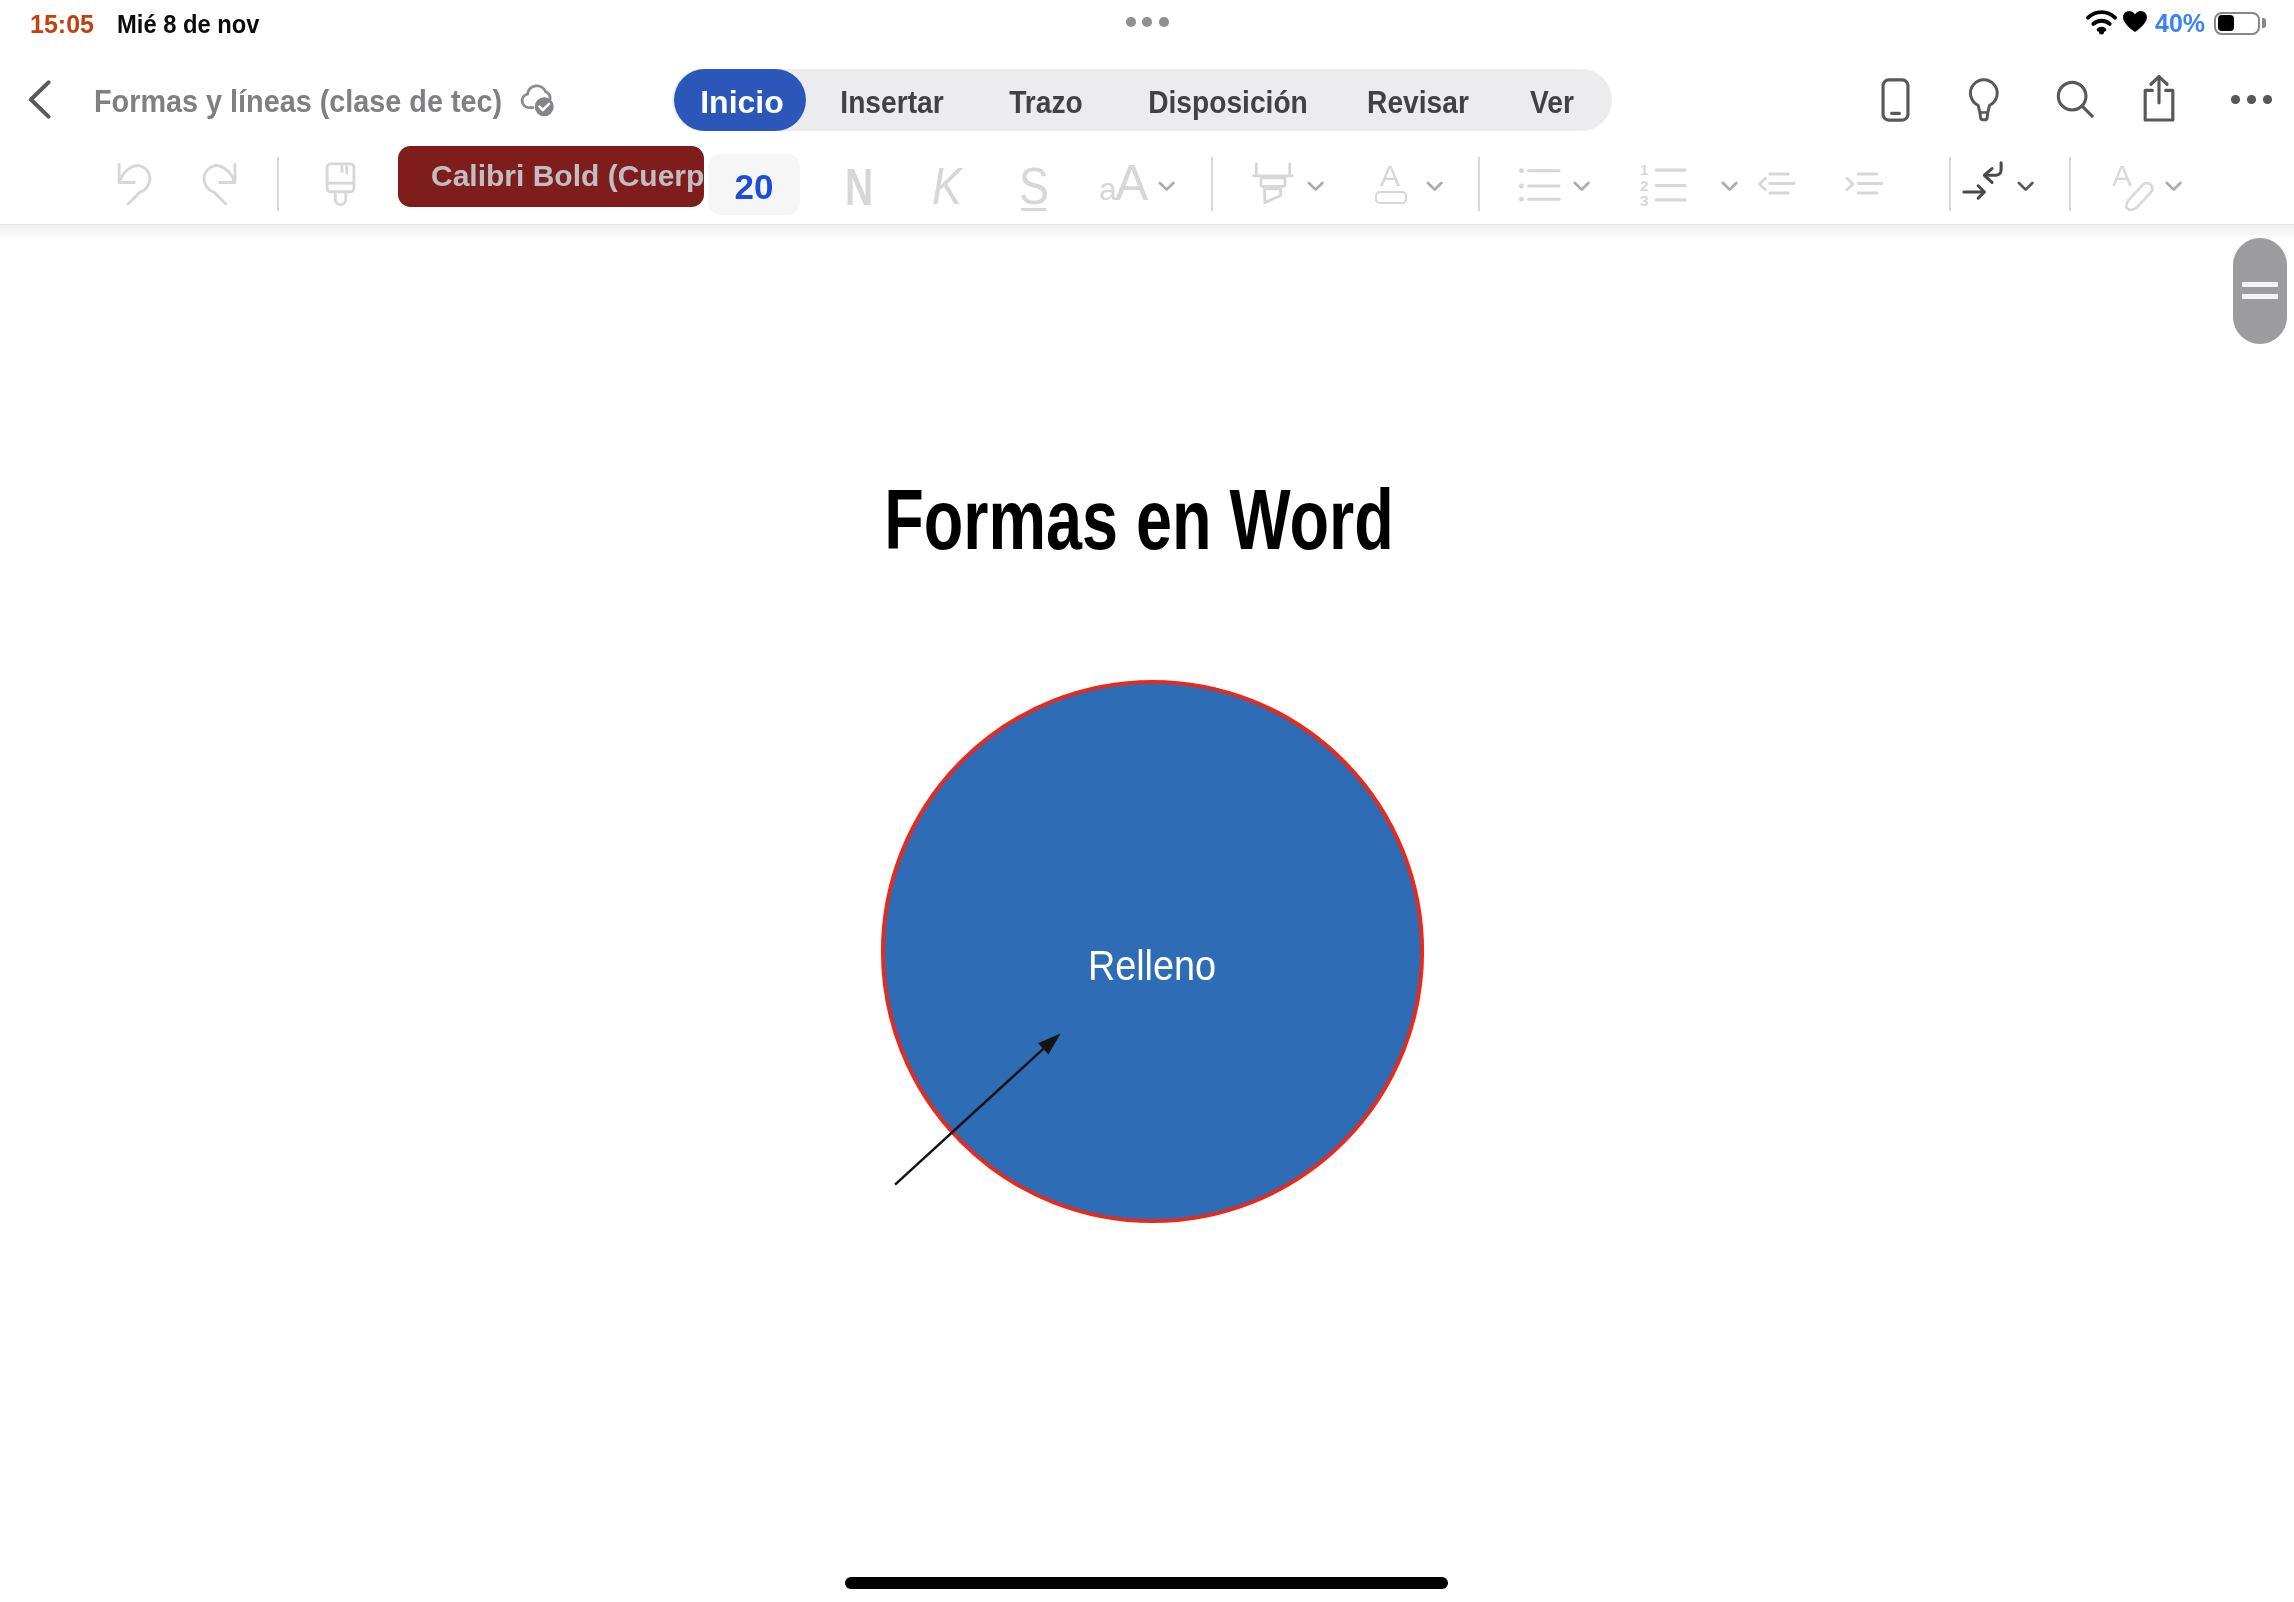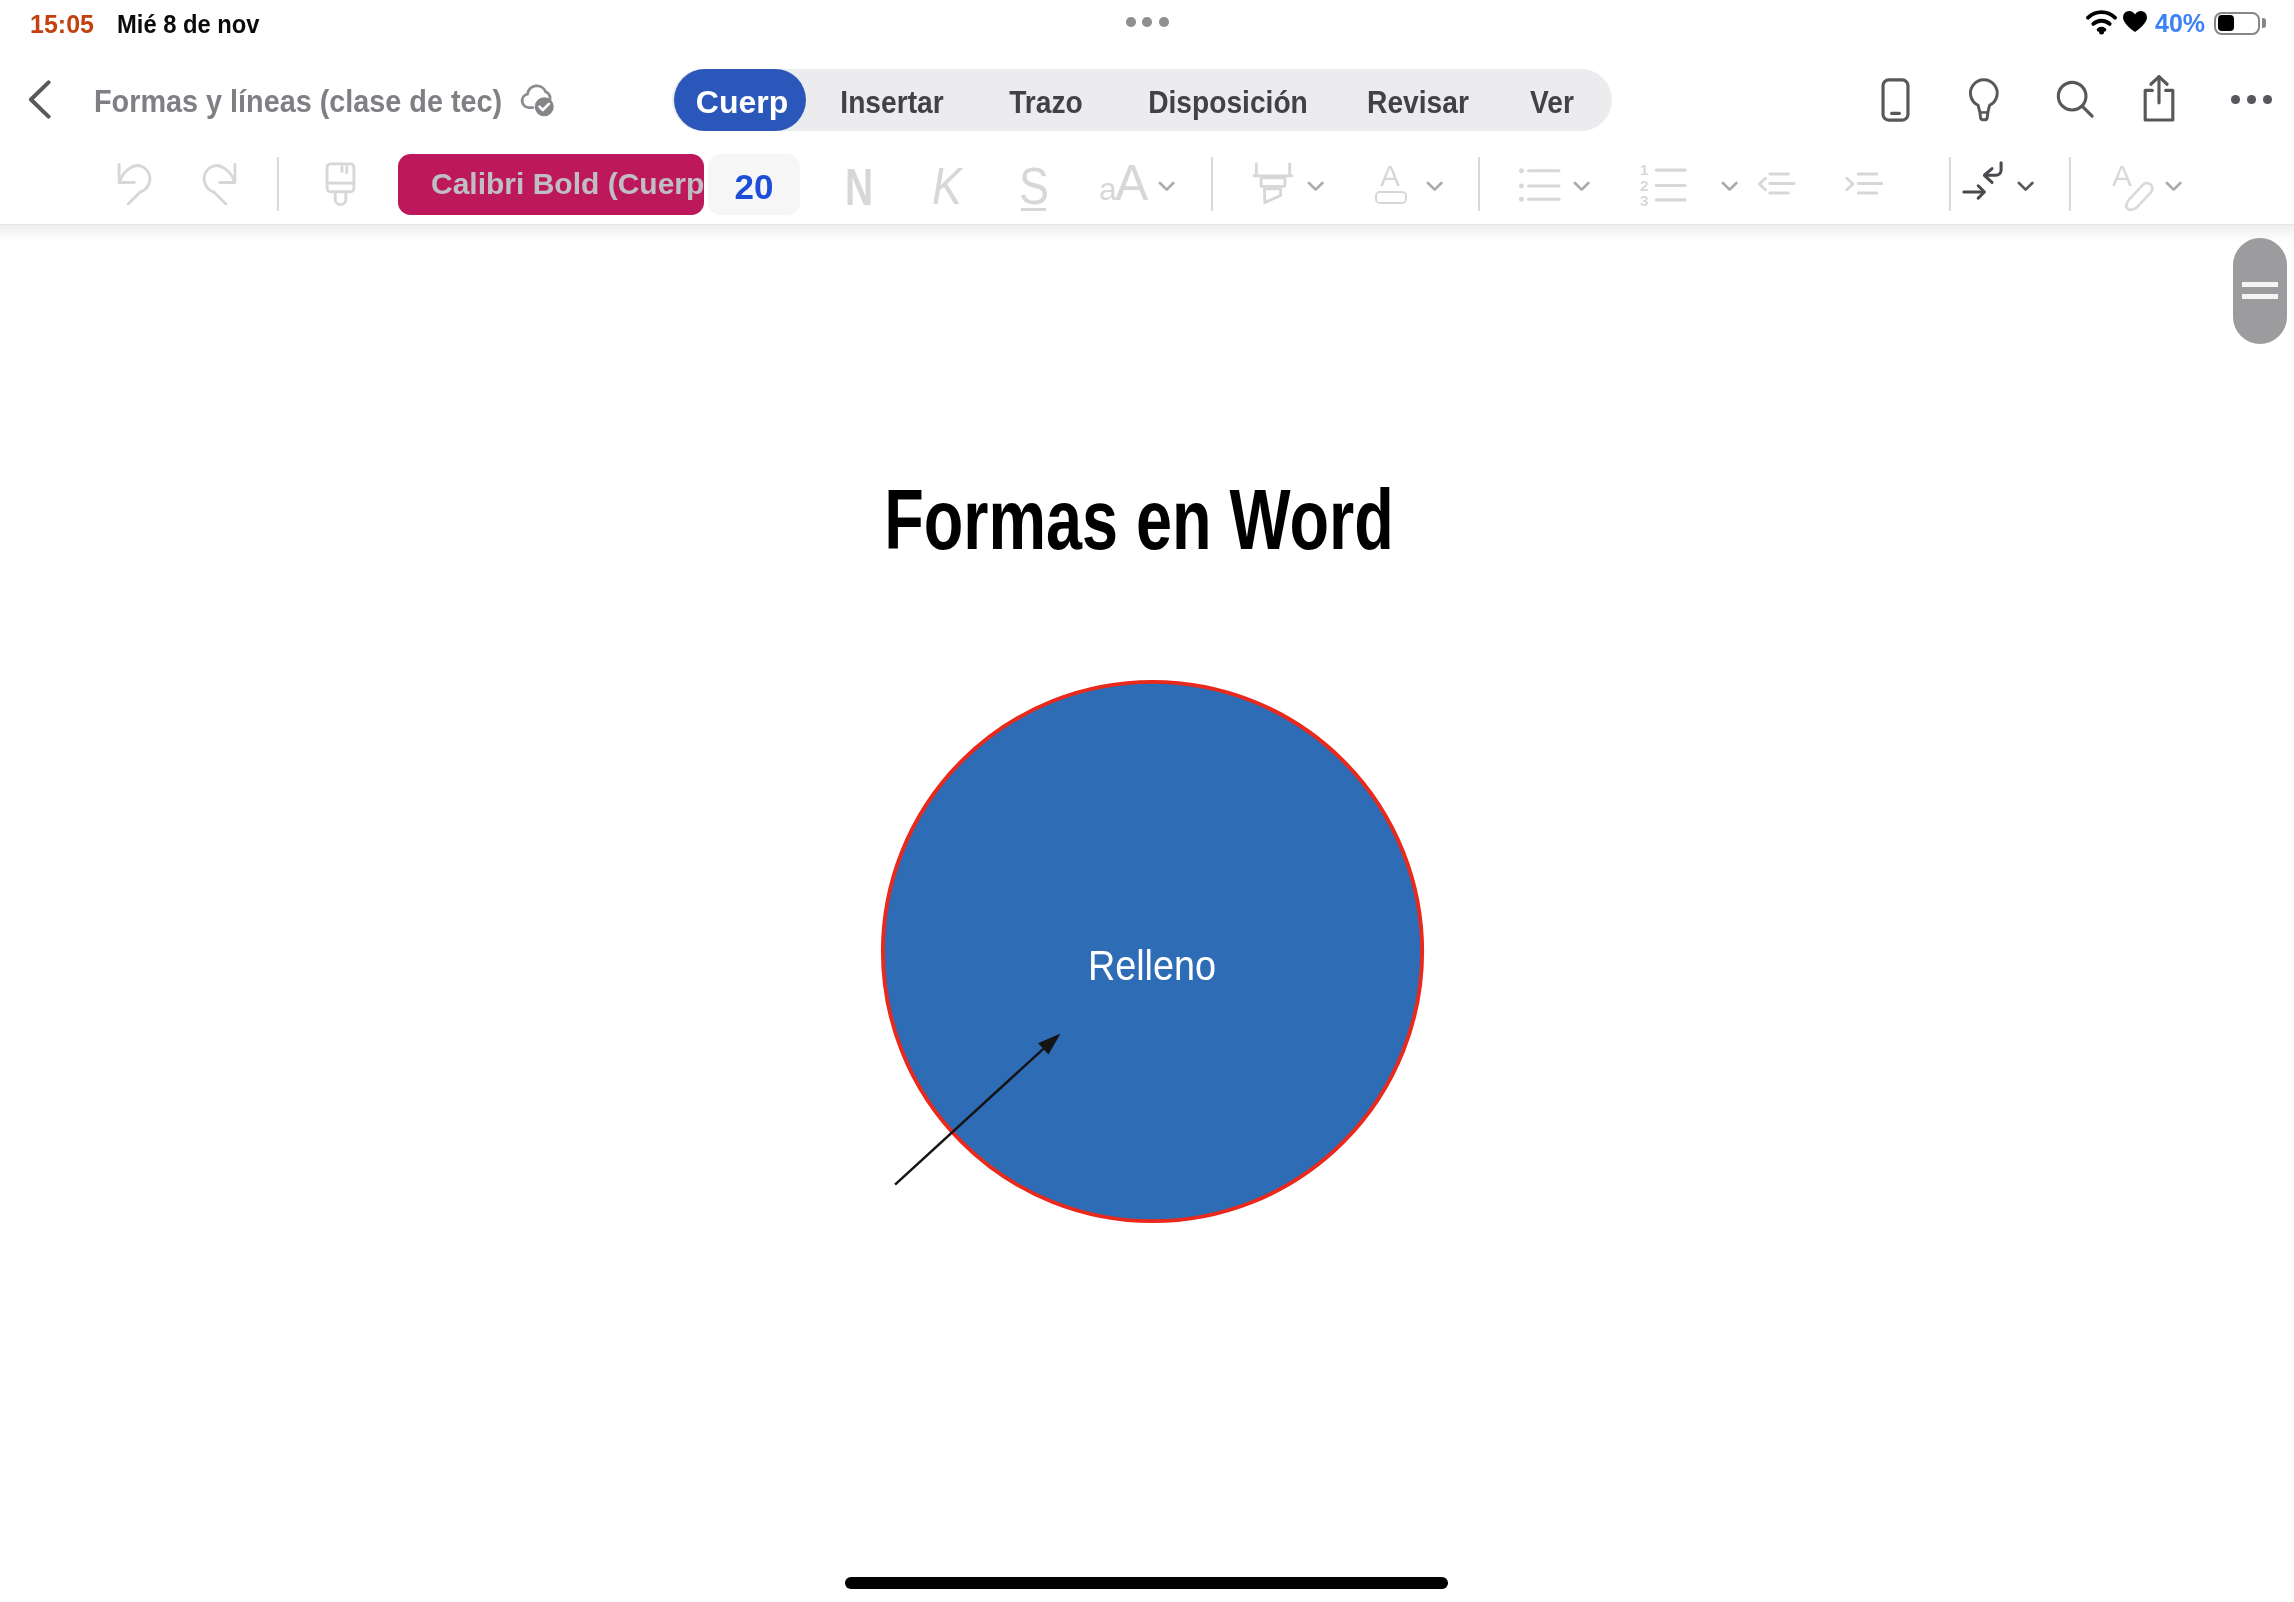--- a/index.html
+++ b/index.html
@@ -43,21 +43,21 @@
 <div class="abs" style="left:94px; top:83px; font-size:32px; font-weight:600; color:#7f7f84; transform:scaleX(0.9); transform-origin:left center; white-space:nowrap;">Formas y líneas (clase de tec)</div>
 
 <svg class="abs" style="left:520px; top:82px;" width="38" height="37" viewBox="0 0 40 38">
   <path d="M29.5 21.5 A 7 7 0 0 0 27 9.8 A 10 10 0 0 0 7.8 12.3 A 7.2 7.2 0 0 0 9.2 26.5 L 13.5 26.5" fill="none" stroke="#8b8b90" stroke-width="3" stroke-linecap="round"></path>
   <circle cx="25.5" cy="25.5" r="10" fill="#85858a"></circle>
   <path d="M20.5 25.5 l 3.5 3.5 l 6.5 -6.5" fill="none" stroke="#fff" stroke-width="2.8" stroke-linecap="round" stroke-linejoin="round"></path>
 </svg>
 
 <div class="abs" style="left:672px; top:69px; width:940px; height:62px; background:#ececee; border-radius:32px;"></div>
 <div class="abs" style="left:674px; top:69px; width:132px; height:62px; background:#2b56ba; border-radius:32px;"></div>
-<div class="tablabel" style="left:742px; color:#ffffff; transform:translateX(-50%);">Cuerp</div>
+<div class="tablabel" style="left:742px; color:#ffffff; transform:translateX(-50%);">Inicio</div>
 <div class="tablabel" style="left:892px;">Insertar</div>
 <div class="tablabel" style="left:1046px;">Trazo</div>
 <div class="tablabel" style="left:1228px;">Disposición</div>
 <div class="tablabel" style="left:1418px;">Revisar</div>
 <div class="tablabel" style="left:1552px;">Ver</div>
 
 <svg class="abs" style="left:1879px; top:77px;" width="33" height="46" viewBox="0 0 34 48">
   <rect x="4" y="3" width="26" height="42" rx="6" fill="none" stroke="#58585c" stroke-width="3.3"></rect>
   <line x1="13" y1="38" x2="21" y2="38" stroke="#58585c" stroke-width="3.3" stroke-linecap="round"></line>
 </svg>
@@ -91,21 +91,21 @@
 <div class="sep" style="left:277px;"></div>
 
 <svg class="abs" style="left:325px; top:162px;" width="31" height="46" viewBox="0 0 32 48">
   <rect x="2" y="2" width="28" height="29" rx="3.5" fill="none" stroke="#d7d7d9" stroke-width="3"></rect>
   <line x1="17.5" y1="3.5" x2="17.5" y2="11" stroke="#d7d7d9" stroke-width="3"></line>
   <line x1="22.5" y1="3.5" x2="22.5" y2="12.5" stroke="#d7d7d9" stroke-width="3"></line>
   <line x1="3" y1="22" x2="29" y2="22" stroke="#d7d7d9" stroke-width="3"></line>
   <path d="M10.5 31 v 8 a 5.5 5.5 0 0 0 11 0 v -8" fill="none" stroke="#d7d7d9" stroke-width="3"></path>
 </svg>
 
-<div class="abs" style="left:398px; top:154px; width:306px; height:61px; background:#be185d; border-radius:12.5px; overflow:hidden;">
+<div class="abs" style="left:398px; top:146px; width:306px; height:61px; background:#7f1d1d; border-radius:12.5px; overflow:hidden;">
   <div style="position:absolute; left:33px; top:13.4px; font-size:30px; font-weight:600; color:#bfbfc2; white-space:nowrap;">Calibri Bold (Cuerp</div>
 </div>
 <div class="abs" style="left:708px; top:154px; width:92px; height:61px; background:#f6f6f7; border-radius:12.5px; text-align:center;">
   <div style="margin-top:12.5px; font-size:35px; font-weight:700; color:#1d4ed8;">20</div>
 </div>
 
 <div class="abs" style="left:859px; top:157px; transform:translateX(-50%) scaleX(0.75); font-size:52px; font-weight:700; color:#d7d7d9;">N</div>
 <div class="abs" style="left:947px; top:157px; transform:translateX(-50%) scaleX(0.88); font-size:51px; font-weight:400; font-style:italic; color:#d7d7d9;">K</div>
 <div class="abs" style="left:1034px; top:157px; transform:translateX(-50%) scaleX(0.88); font-size:51px; font-weight:400; color:#d7d7d9;">S</div>
 <div class="abs" style="left:1021px; top:208px; width:25px; height:2.9px; background:#d7d7d9;"></div>

